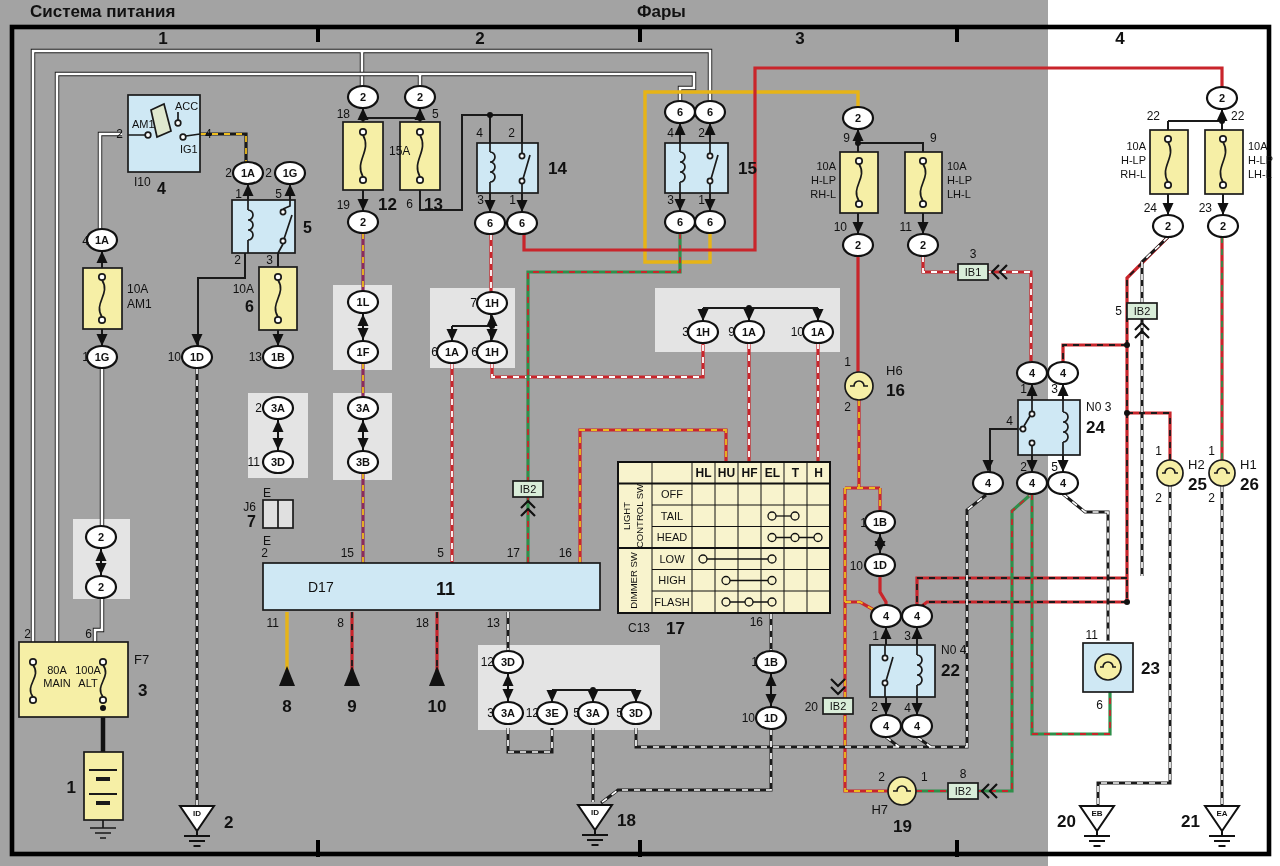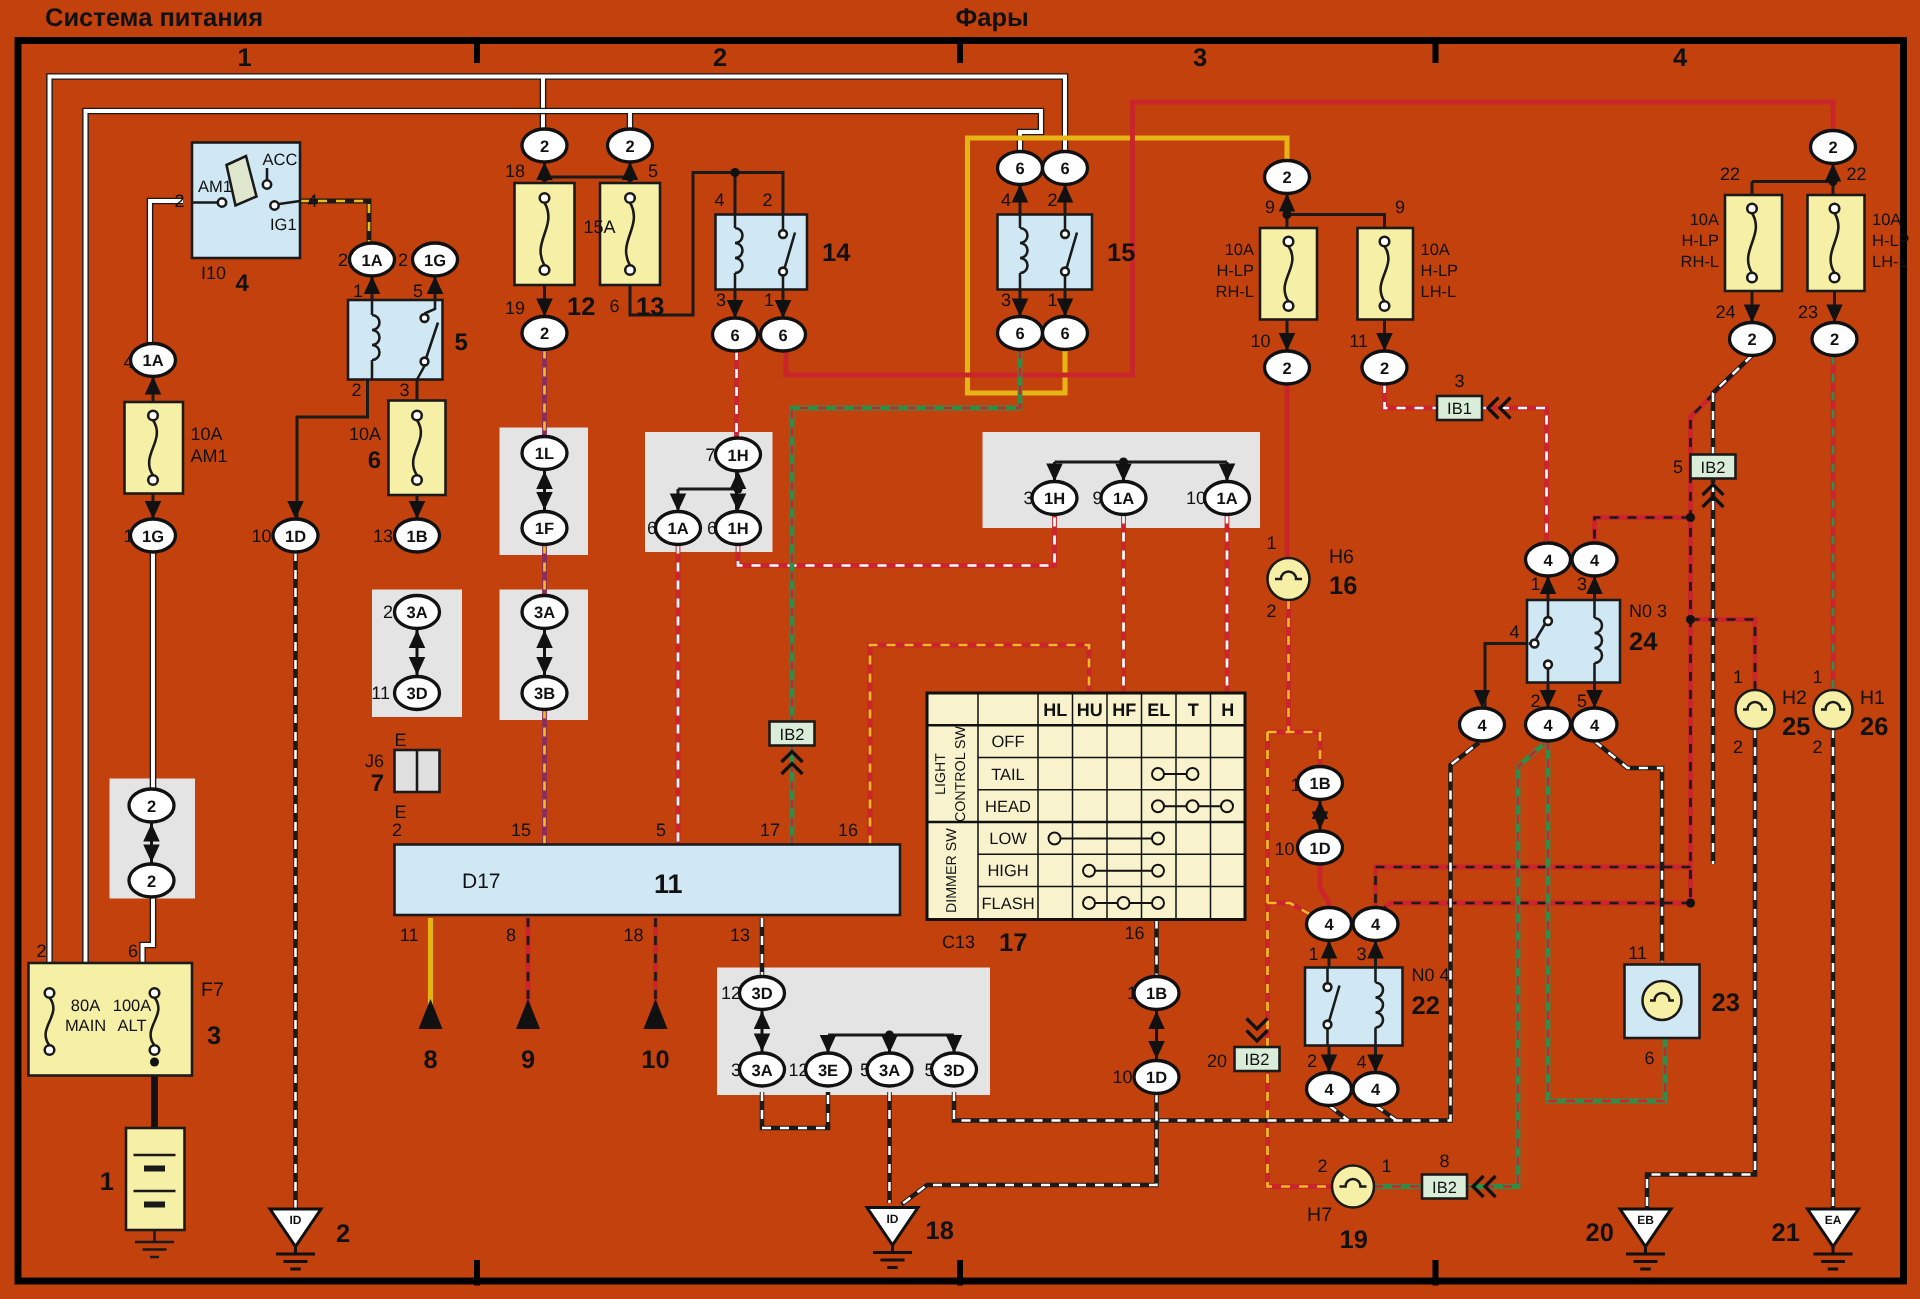--- a/index.html
+++ b/index.html
@@ -1,16 +1,16 @@
 <!DOCTYPE html>
 <html style="--c-blue: #cfe8f4; --c-yellow: #f6efa6; --c-gray: #e4e4e4; --c-green: #d9edd9; --c-wedge: #dfe8cf;"><head>
 <meta charset="utf-8">
 <style>
   html,body{margin:0;padding:0;background:#fff;}
-  #stage{width:1280px;height:866px;position:relative;background:#c2410c;}
+  #stage{width:1048px;height:866px;position:relative;background:#a3a3a3;}
   svg{display:block;}
   text{font-family:"Liberation Sans","DejaVu Sans",sans-serif;fill:#111;}
   .box{stroke:#1a1a1a;stroke-width:1.7;}
   .f-blue{fill:var(--c-blue);}
   .f-yel{fill:var(--c-yellow);}
   .f-gray{fill:var(--c-gray);stroke:none;}
   .f-green{fill:var(--c-green);}
   .f-wedge{fill:var(--c-wedge);}
   .sym{stroke:#1a1a1a;stroke-width:1.7;fill:none;}
   .symf{stroke:#1a1a1a;stroke-width:1.7;fill:#fff;}

